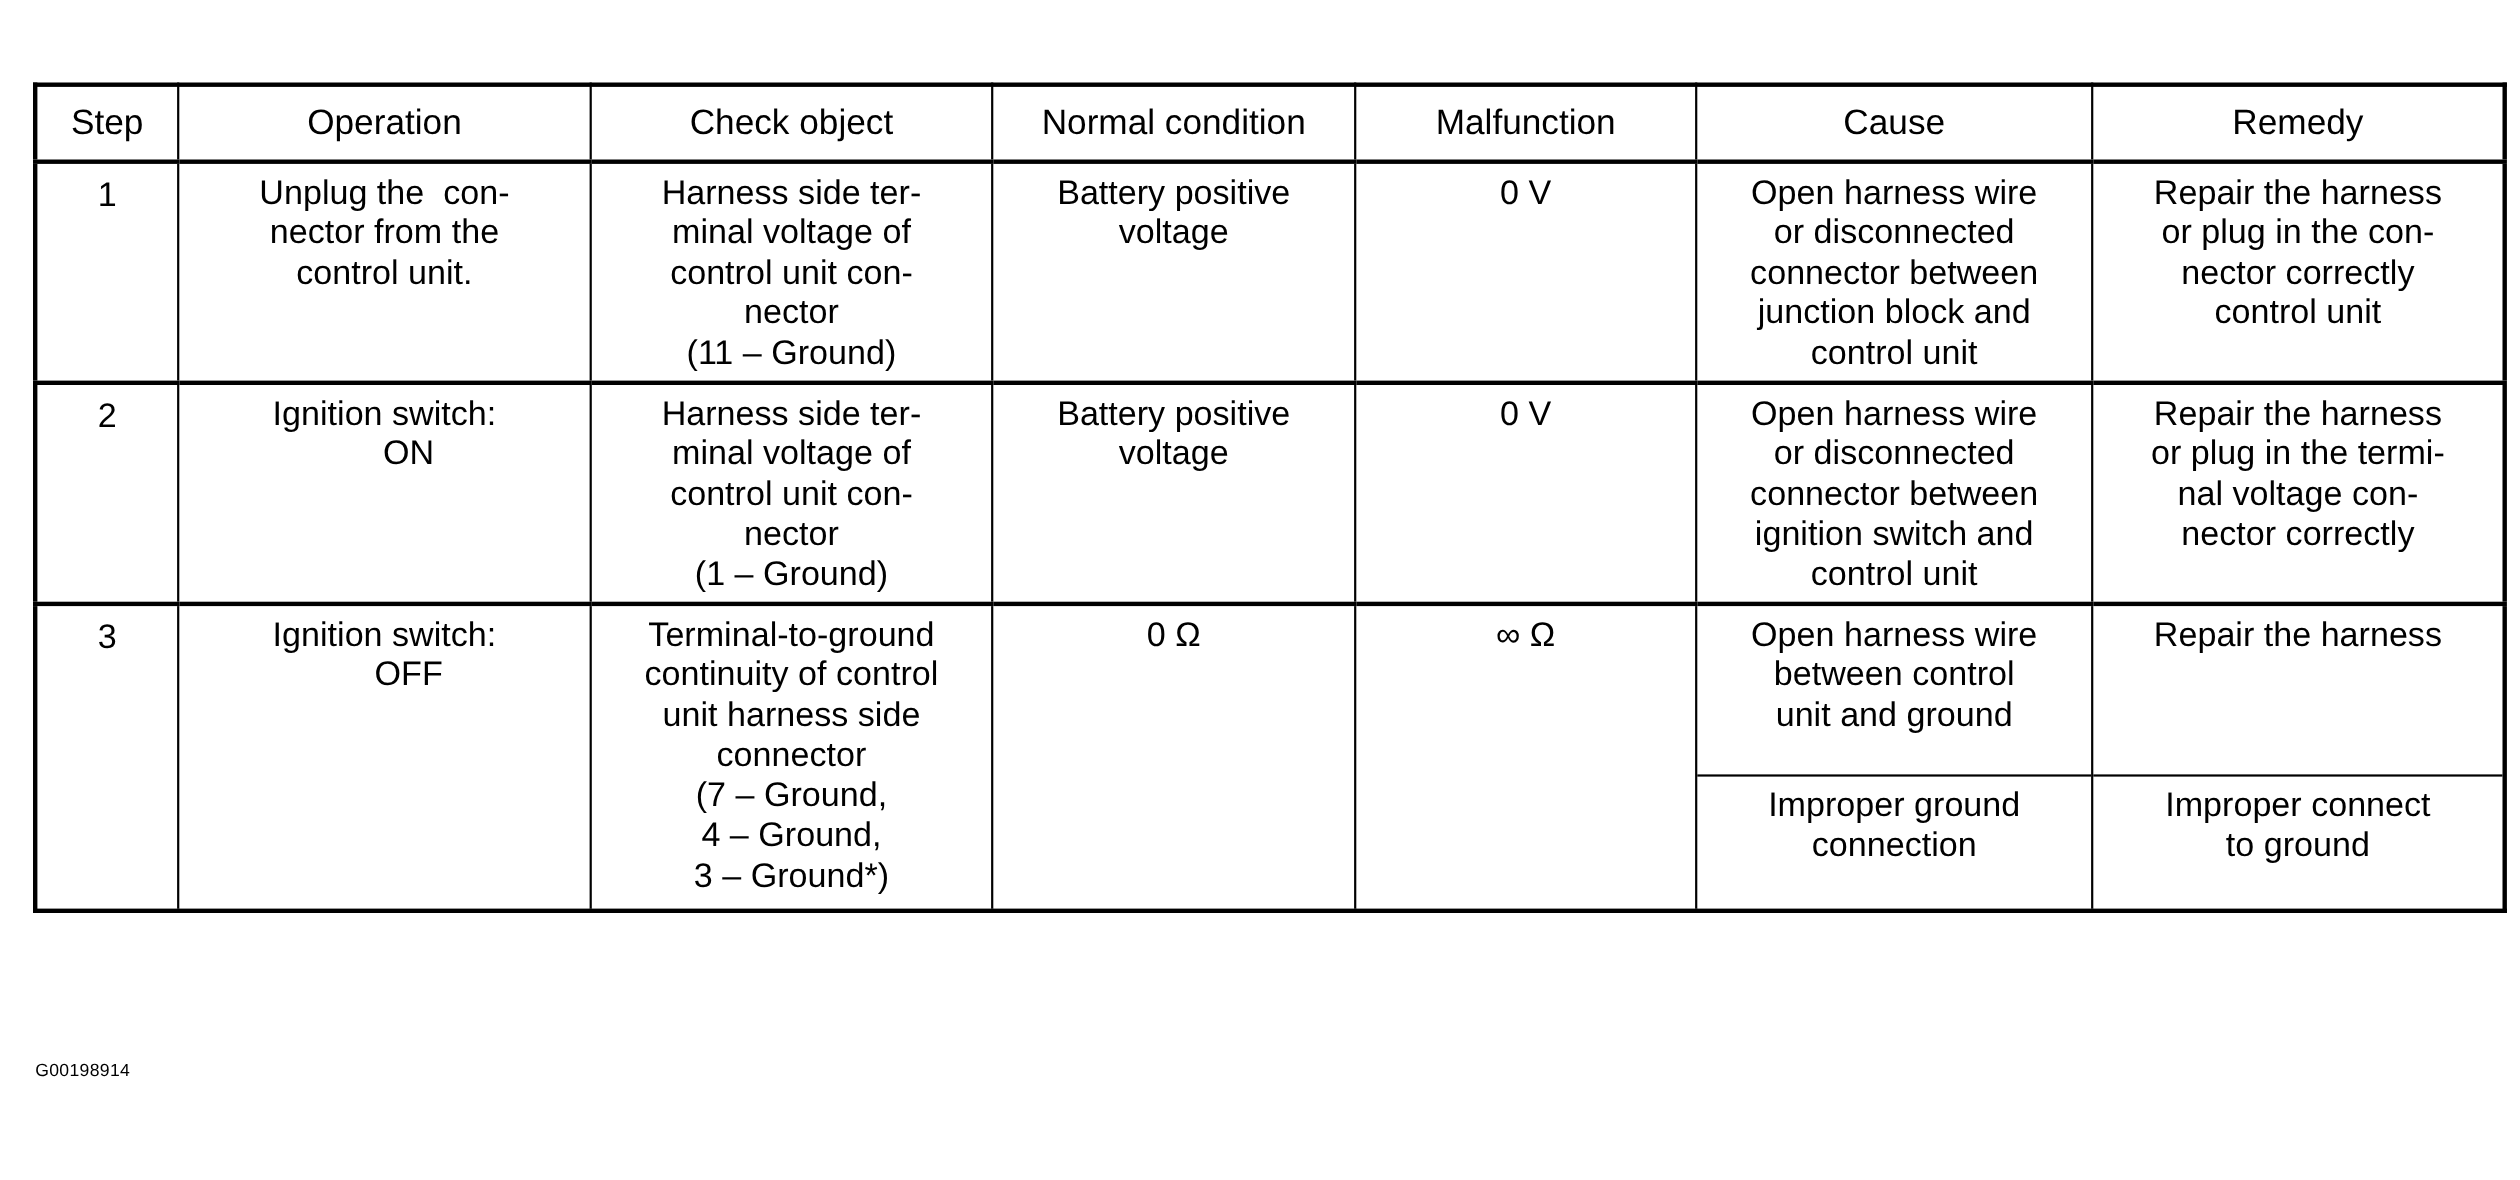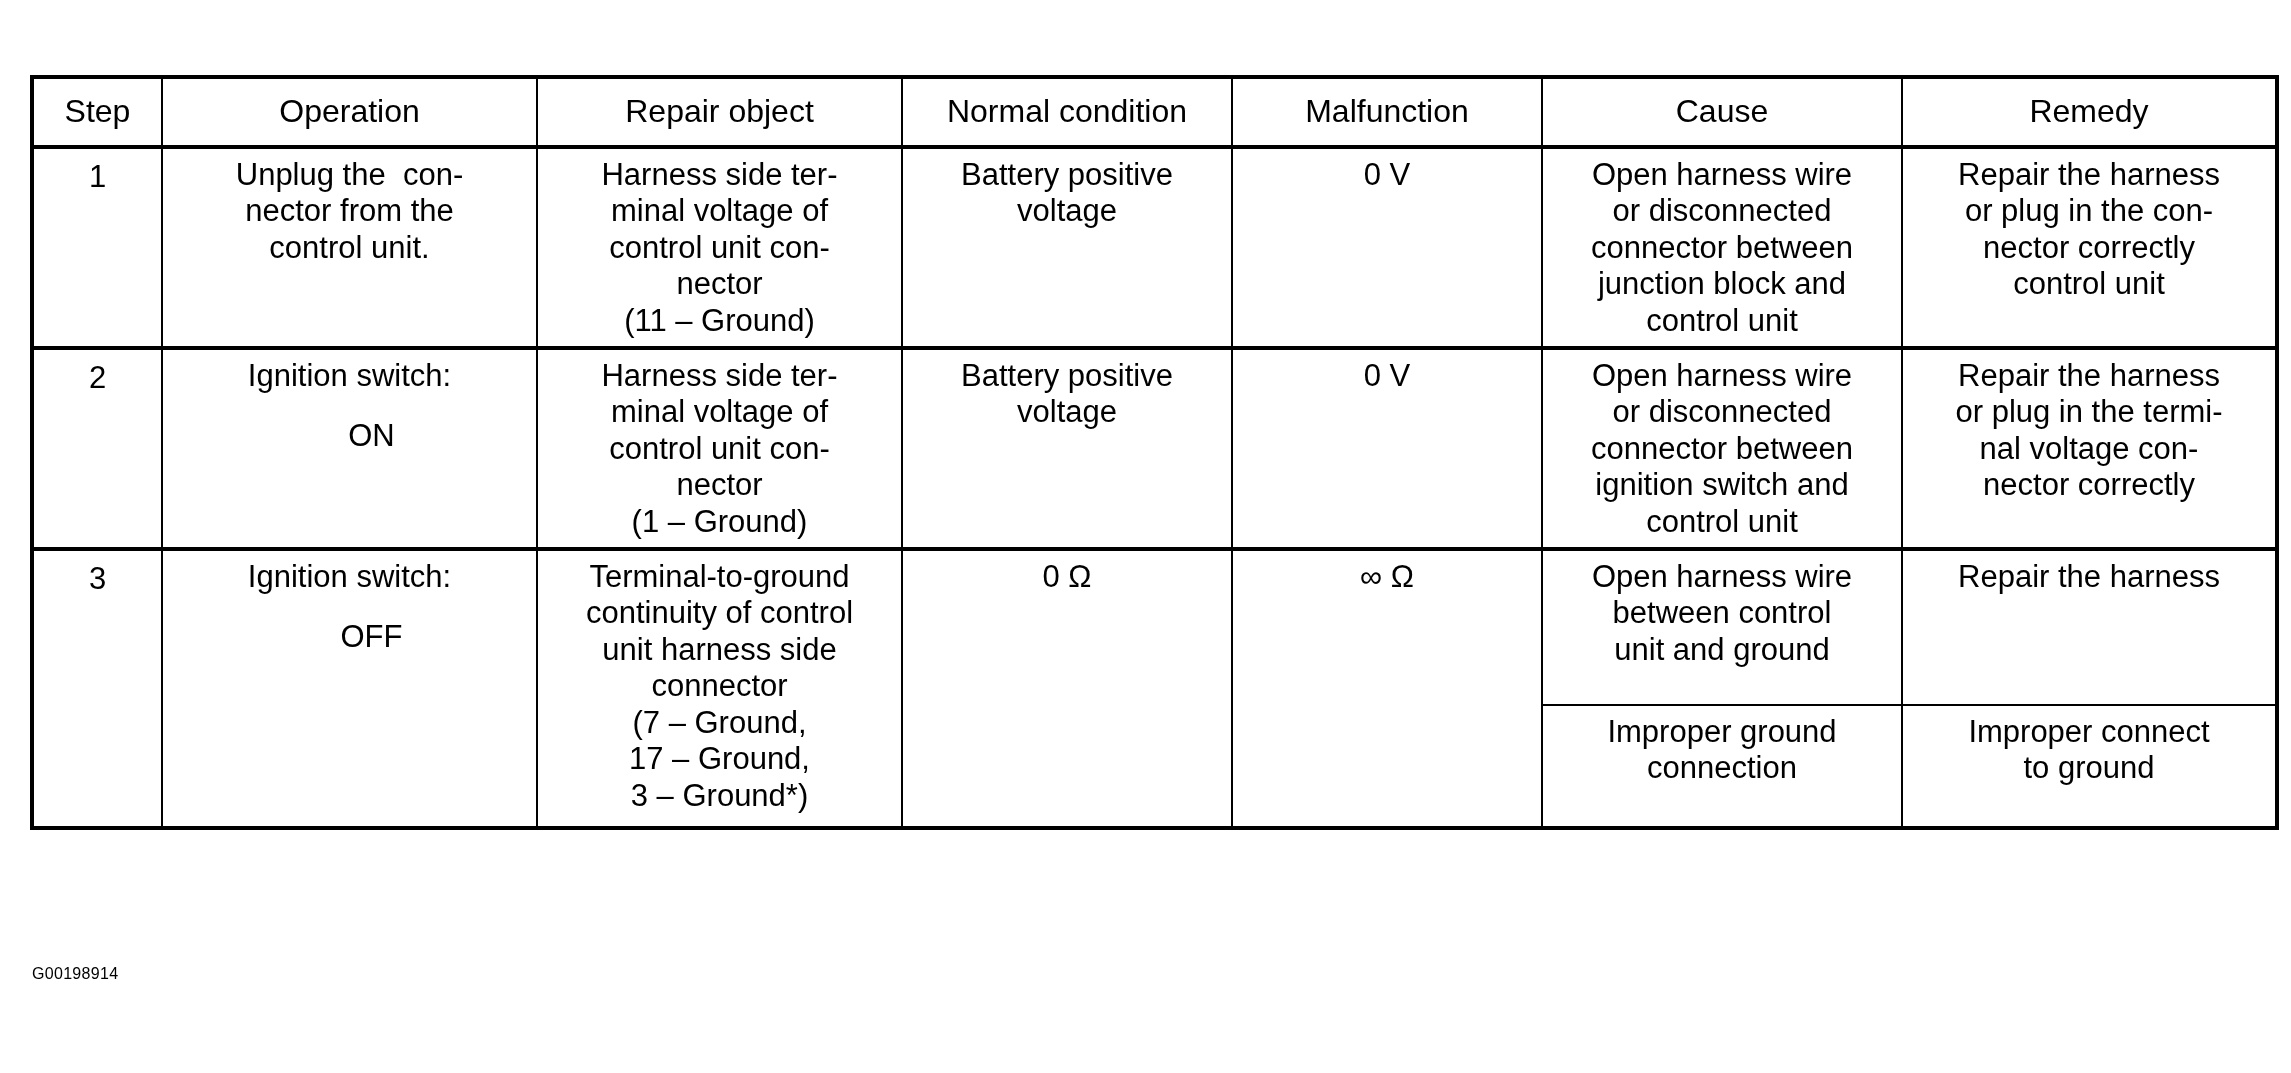--- a/index.html
+++ b/index.html
@@ -87,21 +87,20 @@
     padding-top: 10px;
   }
 
   .cell-lines {
     white-space: pre-wrap;
   }
 
   .indent-line {
     display: block;
     padding-left: 44px;
-    margin-top: 24px;
   }
 
   
   td.nested {
     padding: 0;
     border: 2px solid #000000;
   }
   td.nested .sub {
     padding: 8px 12px 6px 12px;
     font-size: 31px;
@@ -148,21 +147,21 @@
       <col class="col-normal">
       <col class="col-malf">
       <col class="col-cause">
       <col class="col-remedy">
     </colgroup>
 
     <thead>
       <tr class="header-row">
         <th>Step</th>
         <th>Operation</th>
-        <th>Repair object</th>
+        <th>Check object</th>
         <th>Normal condition</th>
         <th>Malfunction</th>
         <th>Cause</th>
         <th>Remedy</th>
       </tr>
     </thead>
 
     <tbody>
 
       <tr class="step-row first-row">
@@ -220,21 +219,21 @@
         <td class="step-num">3</td>
         <td>
           <span class="cell-lines">Ignition switch:</span>
           <span class="indent-line">OFF</span>
         </td>
         <td class="cell-lines">Terminal-to-ground
 continuity of control
 unit harness side
 connector
 (7 – Ground,
-17 – Ground,
+4 – Ground,
 3 – Ground*)</td>
         <td class="cell-lines">0 Ω</td>
         <td class="cell-lines">∞ Ω</td>
         <td class="nested">
           <div class="sub sub-top cell-lines">Open harness wire
 between control
 unit and ground</div>
           <div class="sub sub-bottom cell-lines">Improper ground
 connection</div>
         </td>

